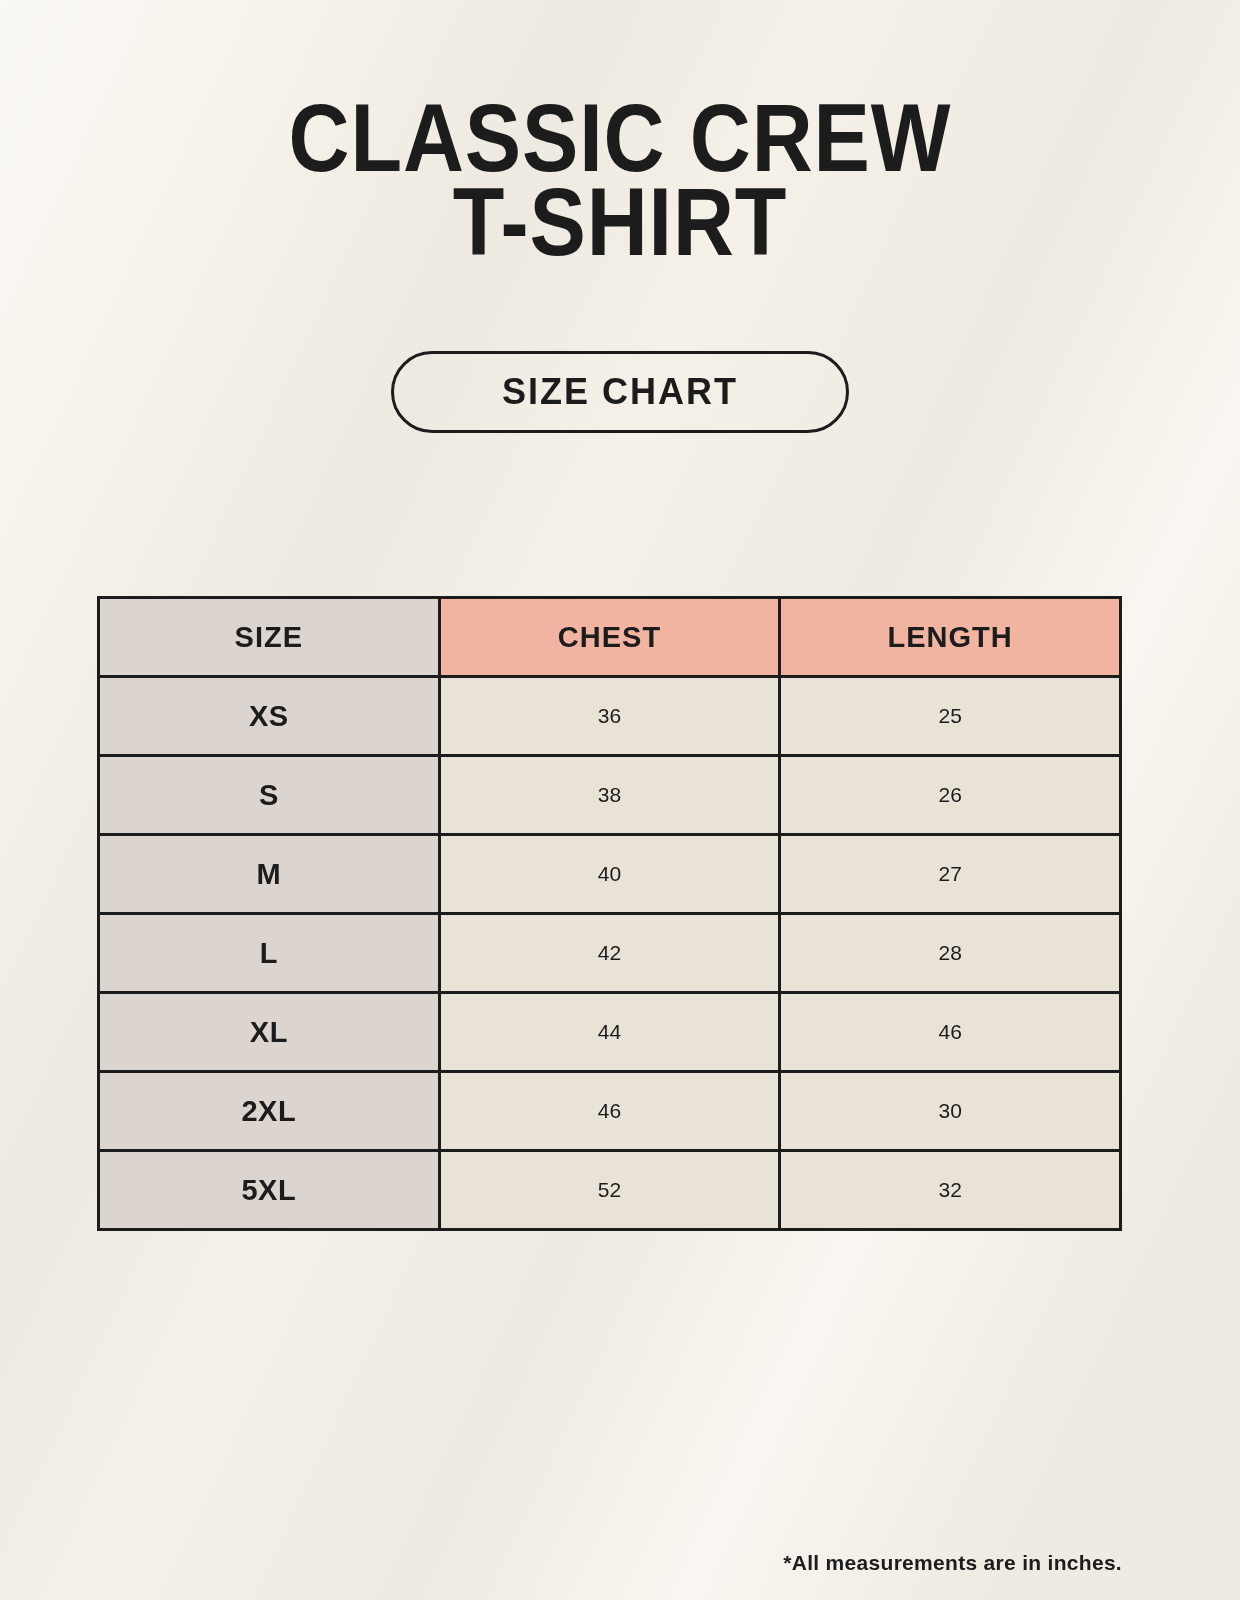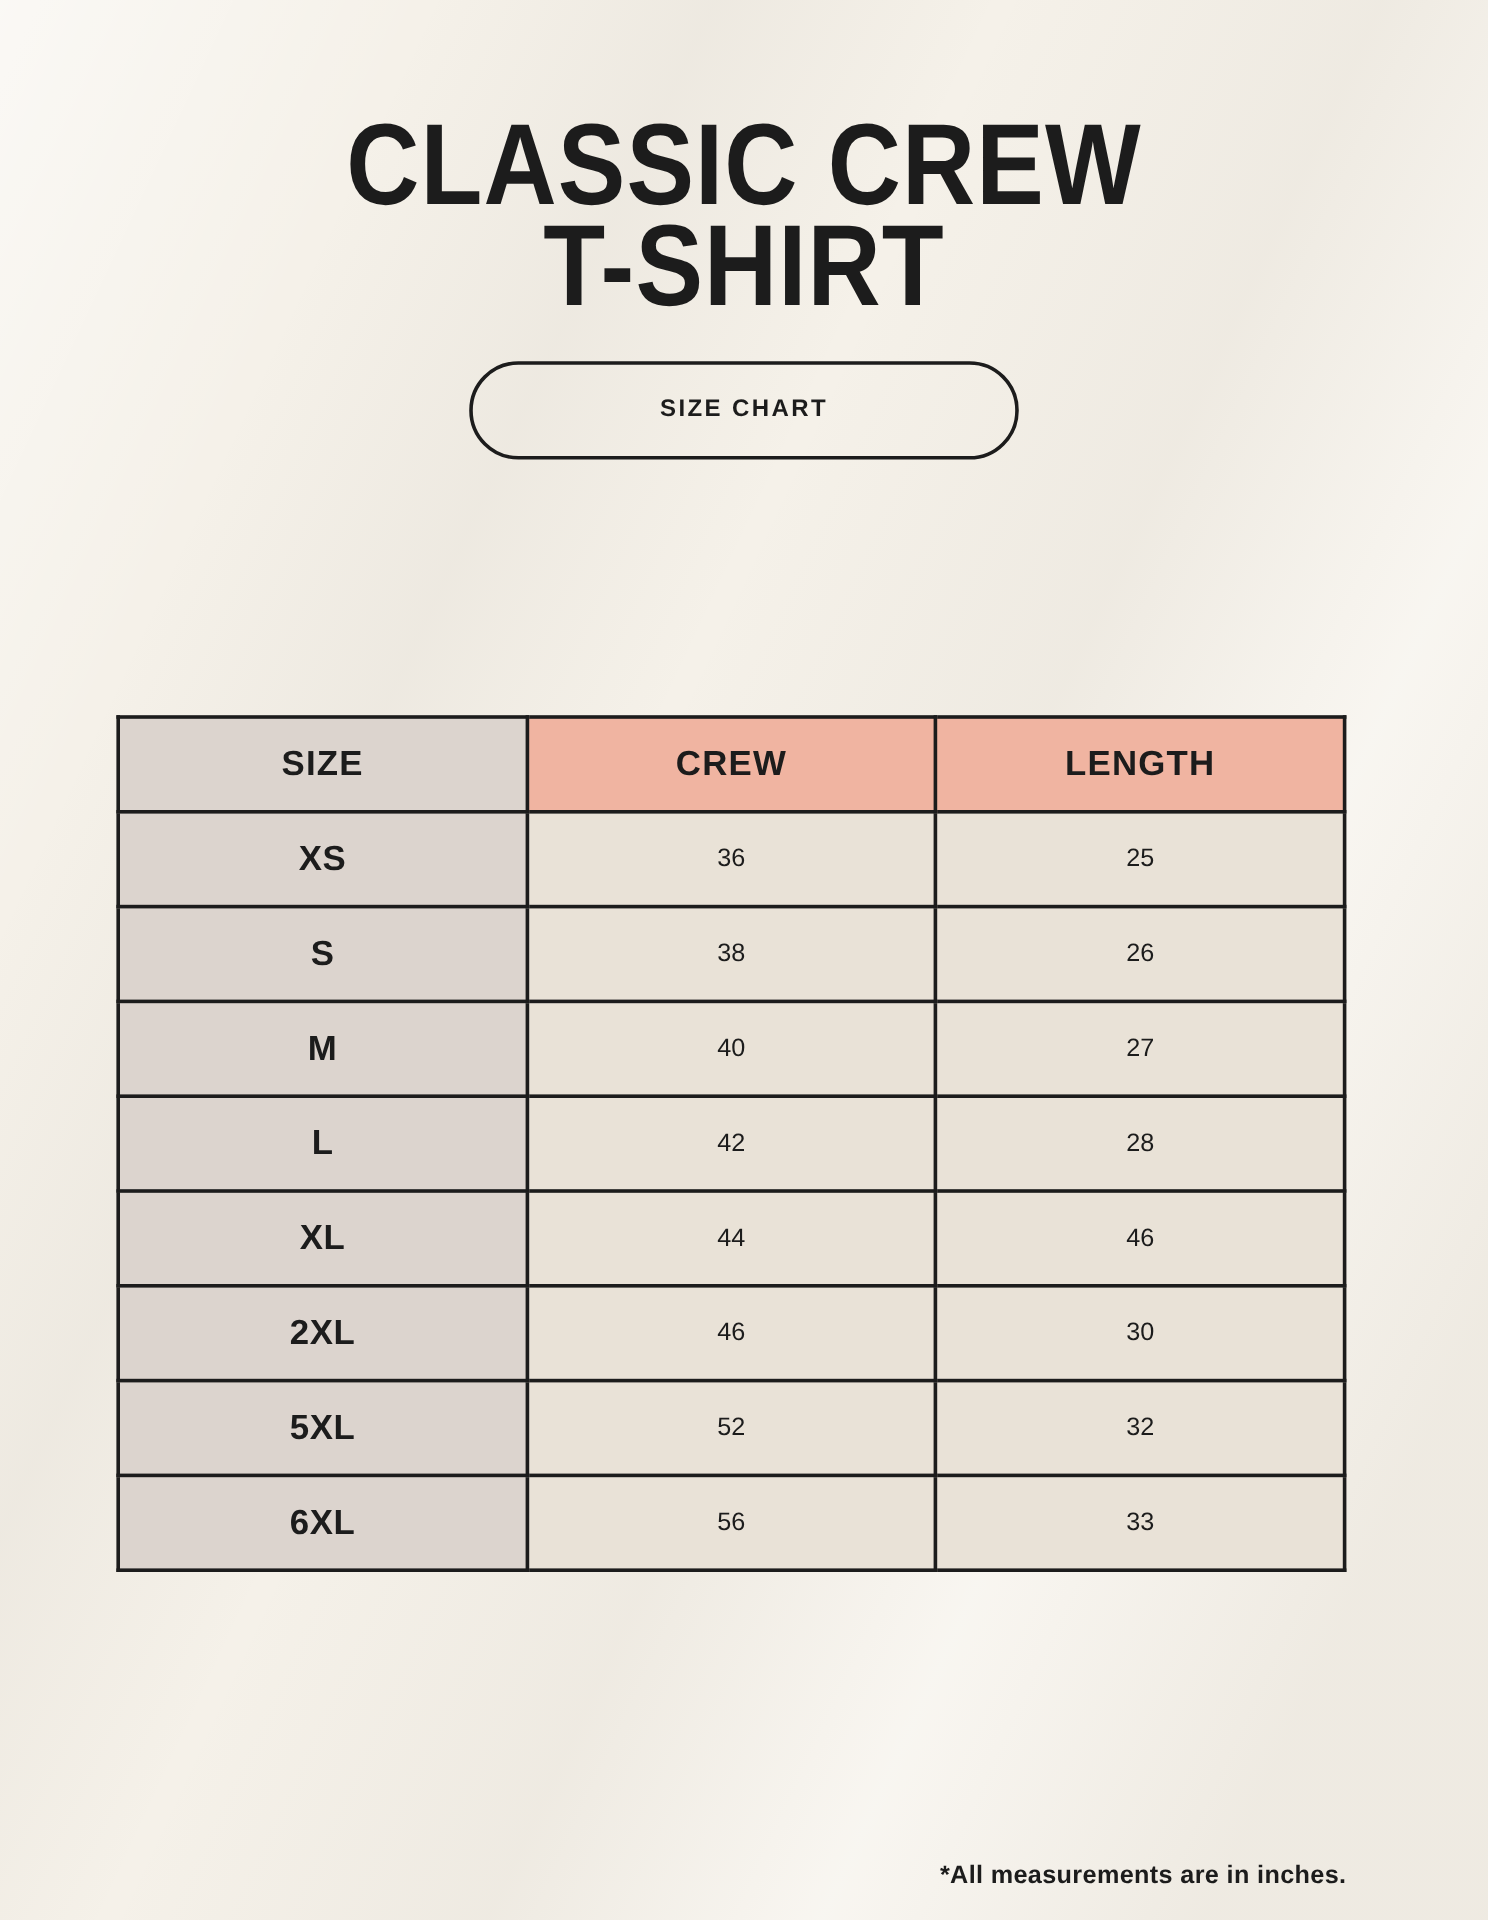--- a/index.html
+++ b/index.html
@@ -29,28 +29,28 @@
     text-align:center;
     font-weight:bold;
     font-size:96px;
     line-height:0.88;
     letter-spacing:1px;
     transform:scaleX(0.88);
     transform-origin:center top;
   }
   .pill{
     display:block;
-    margin:36px auto 0 auto;
+    margin:86px auto 0 auto;
     width:458px;
     height:82px;
     border:3px solid var(--line);
     border-radius:44px;
     background:transparent;
     font-family:"Liberation Sans", sans-serif;
-    font-size:20px;
+    font-size:36px;
     font-weight:bold;
     letter-spacing:2px;
     color:var(--text);
     text-align:center;
     cursor:pointer;
   }
   .table-wrap{
     position:absolute;
     left:97px;
     top:500px;
@@ -105,21 +105,21 @@
     <span>T-SHIRT</span>
   </h1>
 
   <button class="pill" type="button">SIZE CHART</button>
 
   <div class="table-wrap">
     <table>
       <thead>
         <tr>
           <th class="size-col">SIZE</th>
-          <th>CREW</th>
+          <th>CHEST</th>
           <th>LENGTH</th>
         </tr>
       </thead>
       <tbody>
           <tr>
             <td class="size-col">XS</td>
             <td>36</td>
             <td>25</td>
           </tr>
           <tr>
@@ -145,24 +145,19 @@
           <tr>
             <td class="size-col">2XL</td>
             <td>46</td>
             <td>30</td>
           </tr>
           <tr>
             <td class="size-col">5XL</td>
             <td>52</td>
             <td>32</td>
           </tr>
-          <tr>
-            <td class="size-col">6XL</td>
-            <td>56</td>
-            <td>33</td>
-          </tr>
         </tbody>
     </table>
   </div>
 
   <div class="footnote">*All measurements are in inches.</div>
 
 </div>
 
 </body></html>

